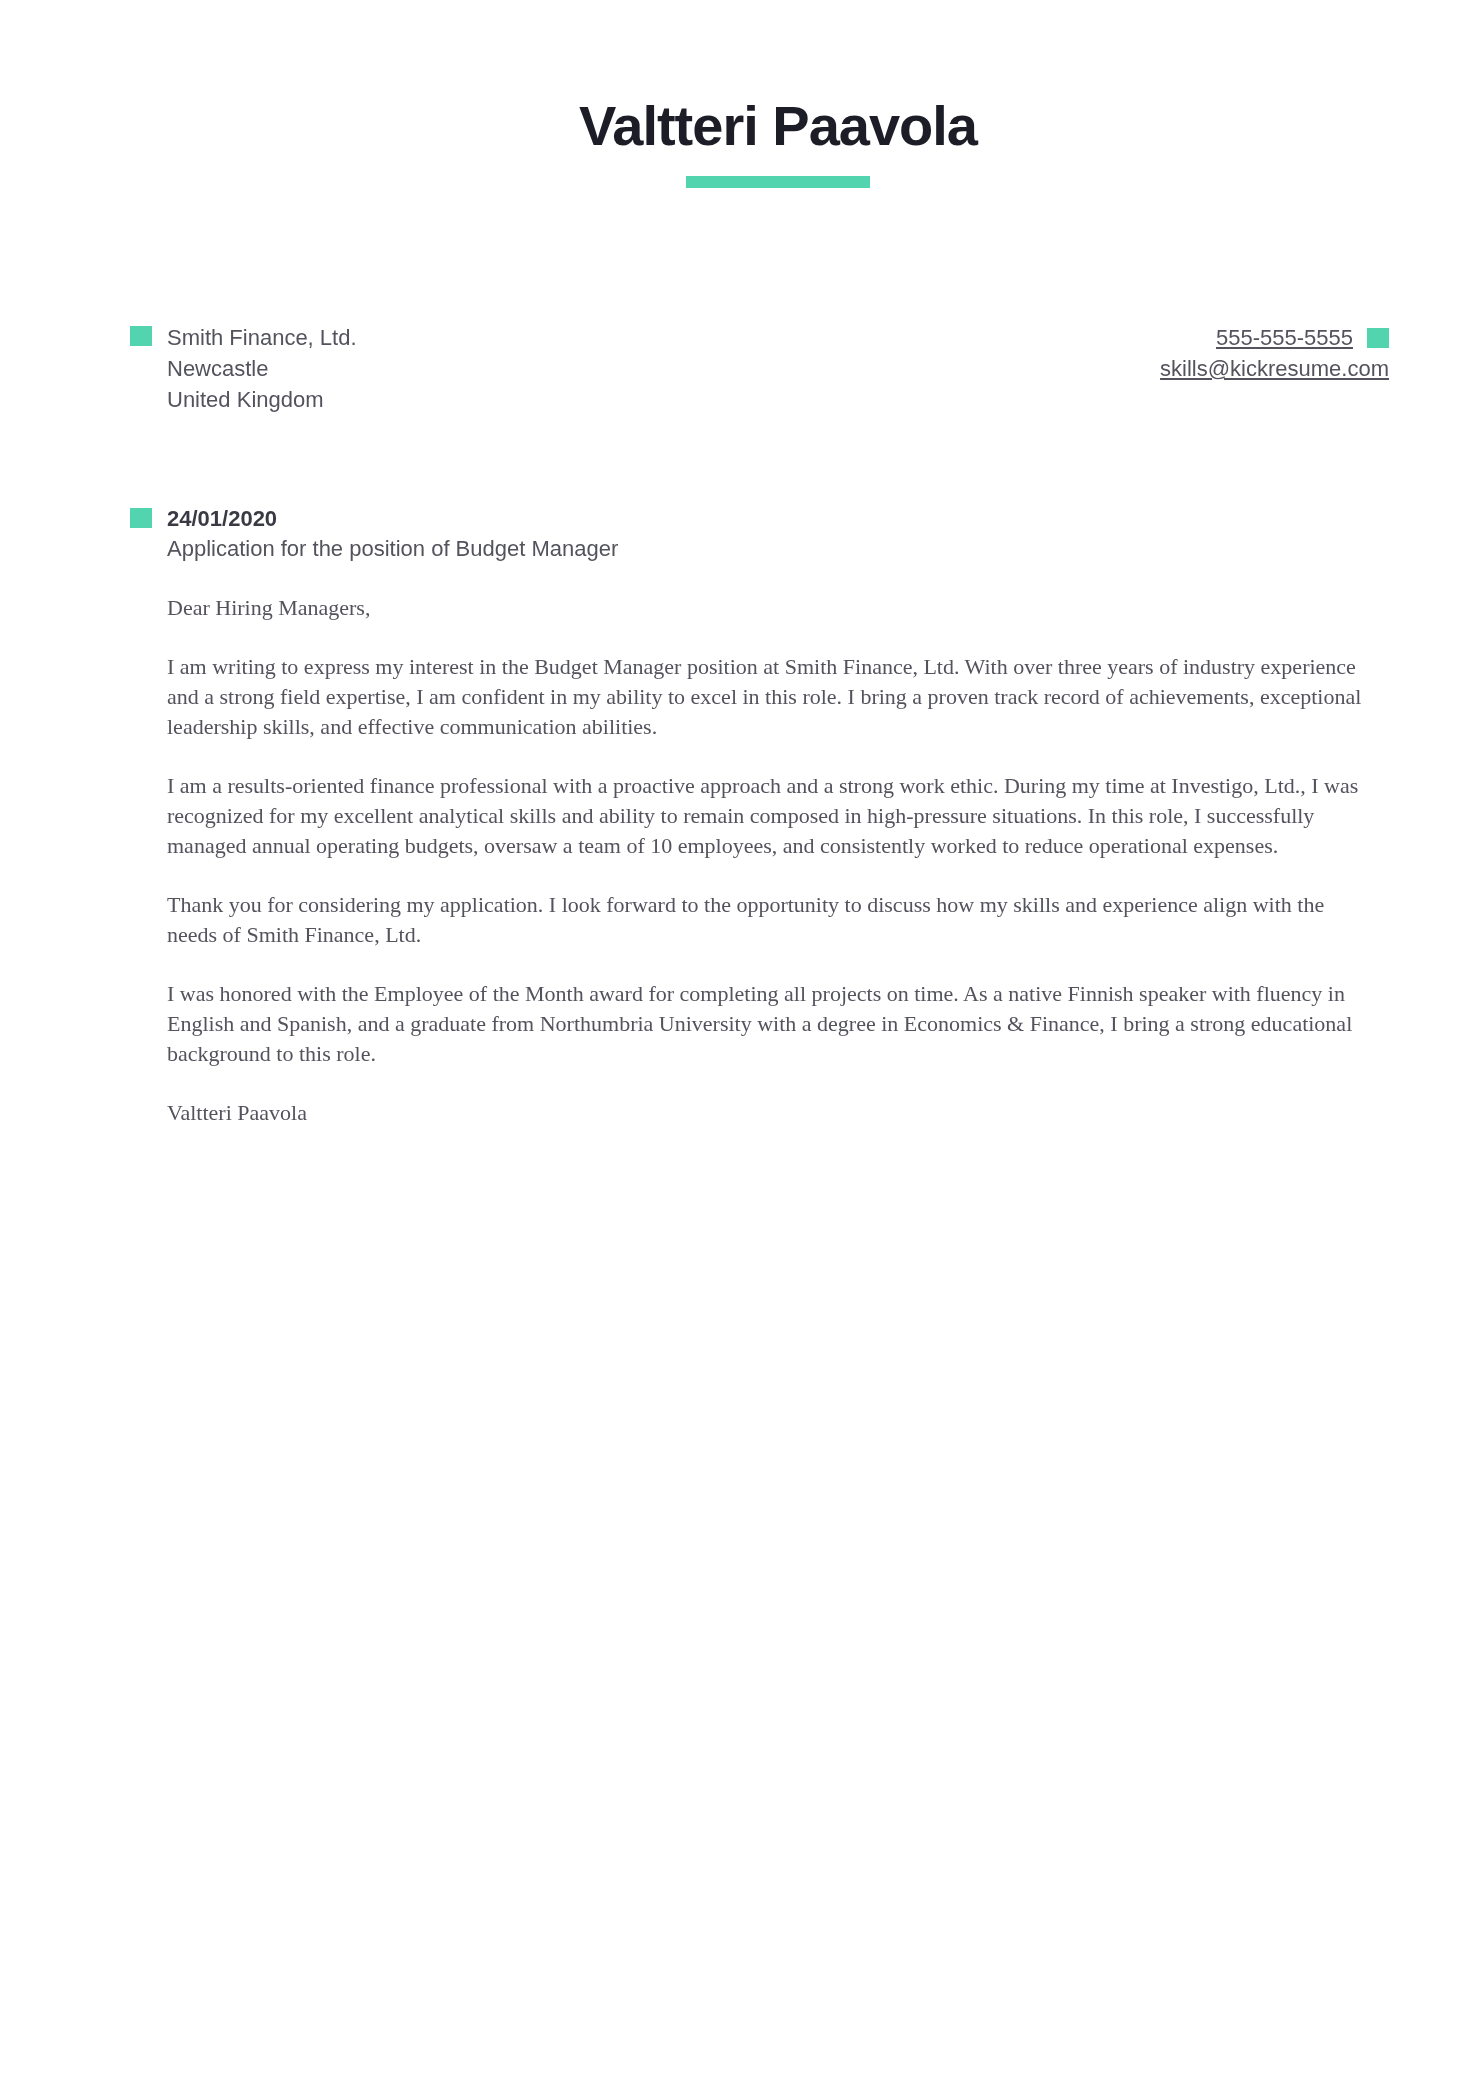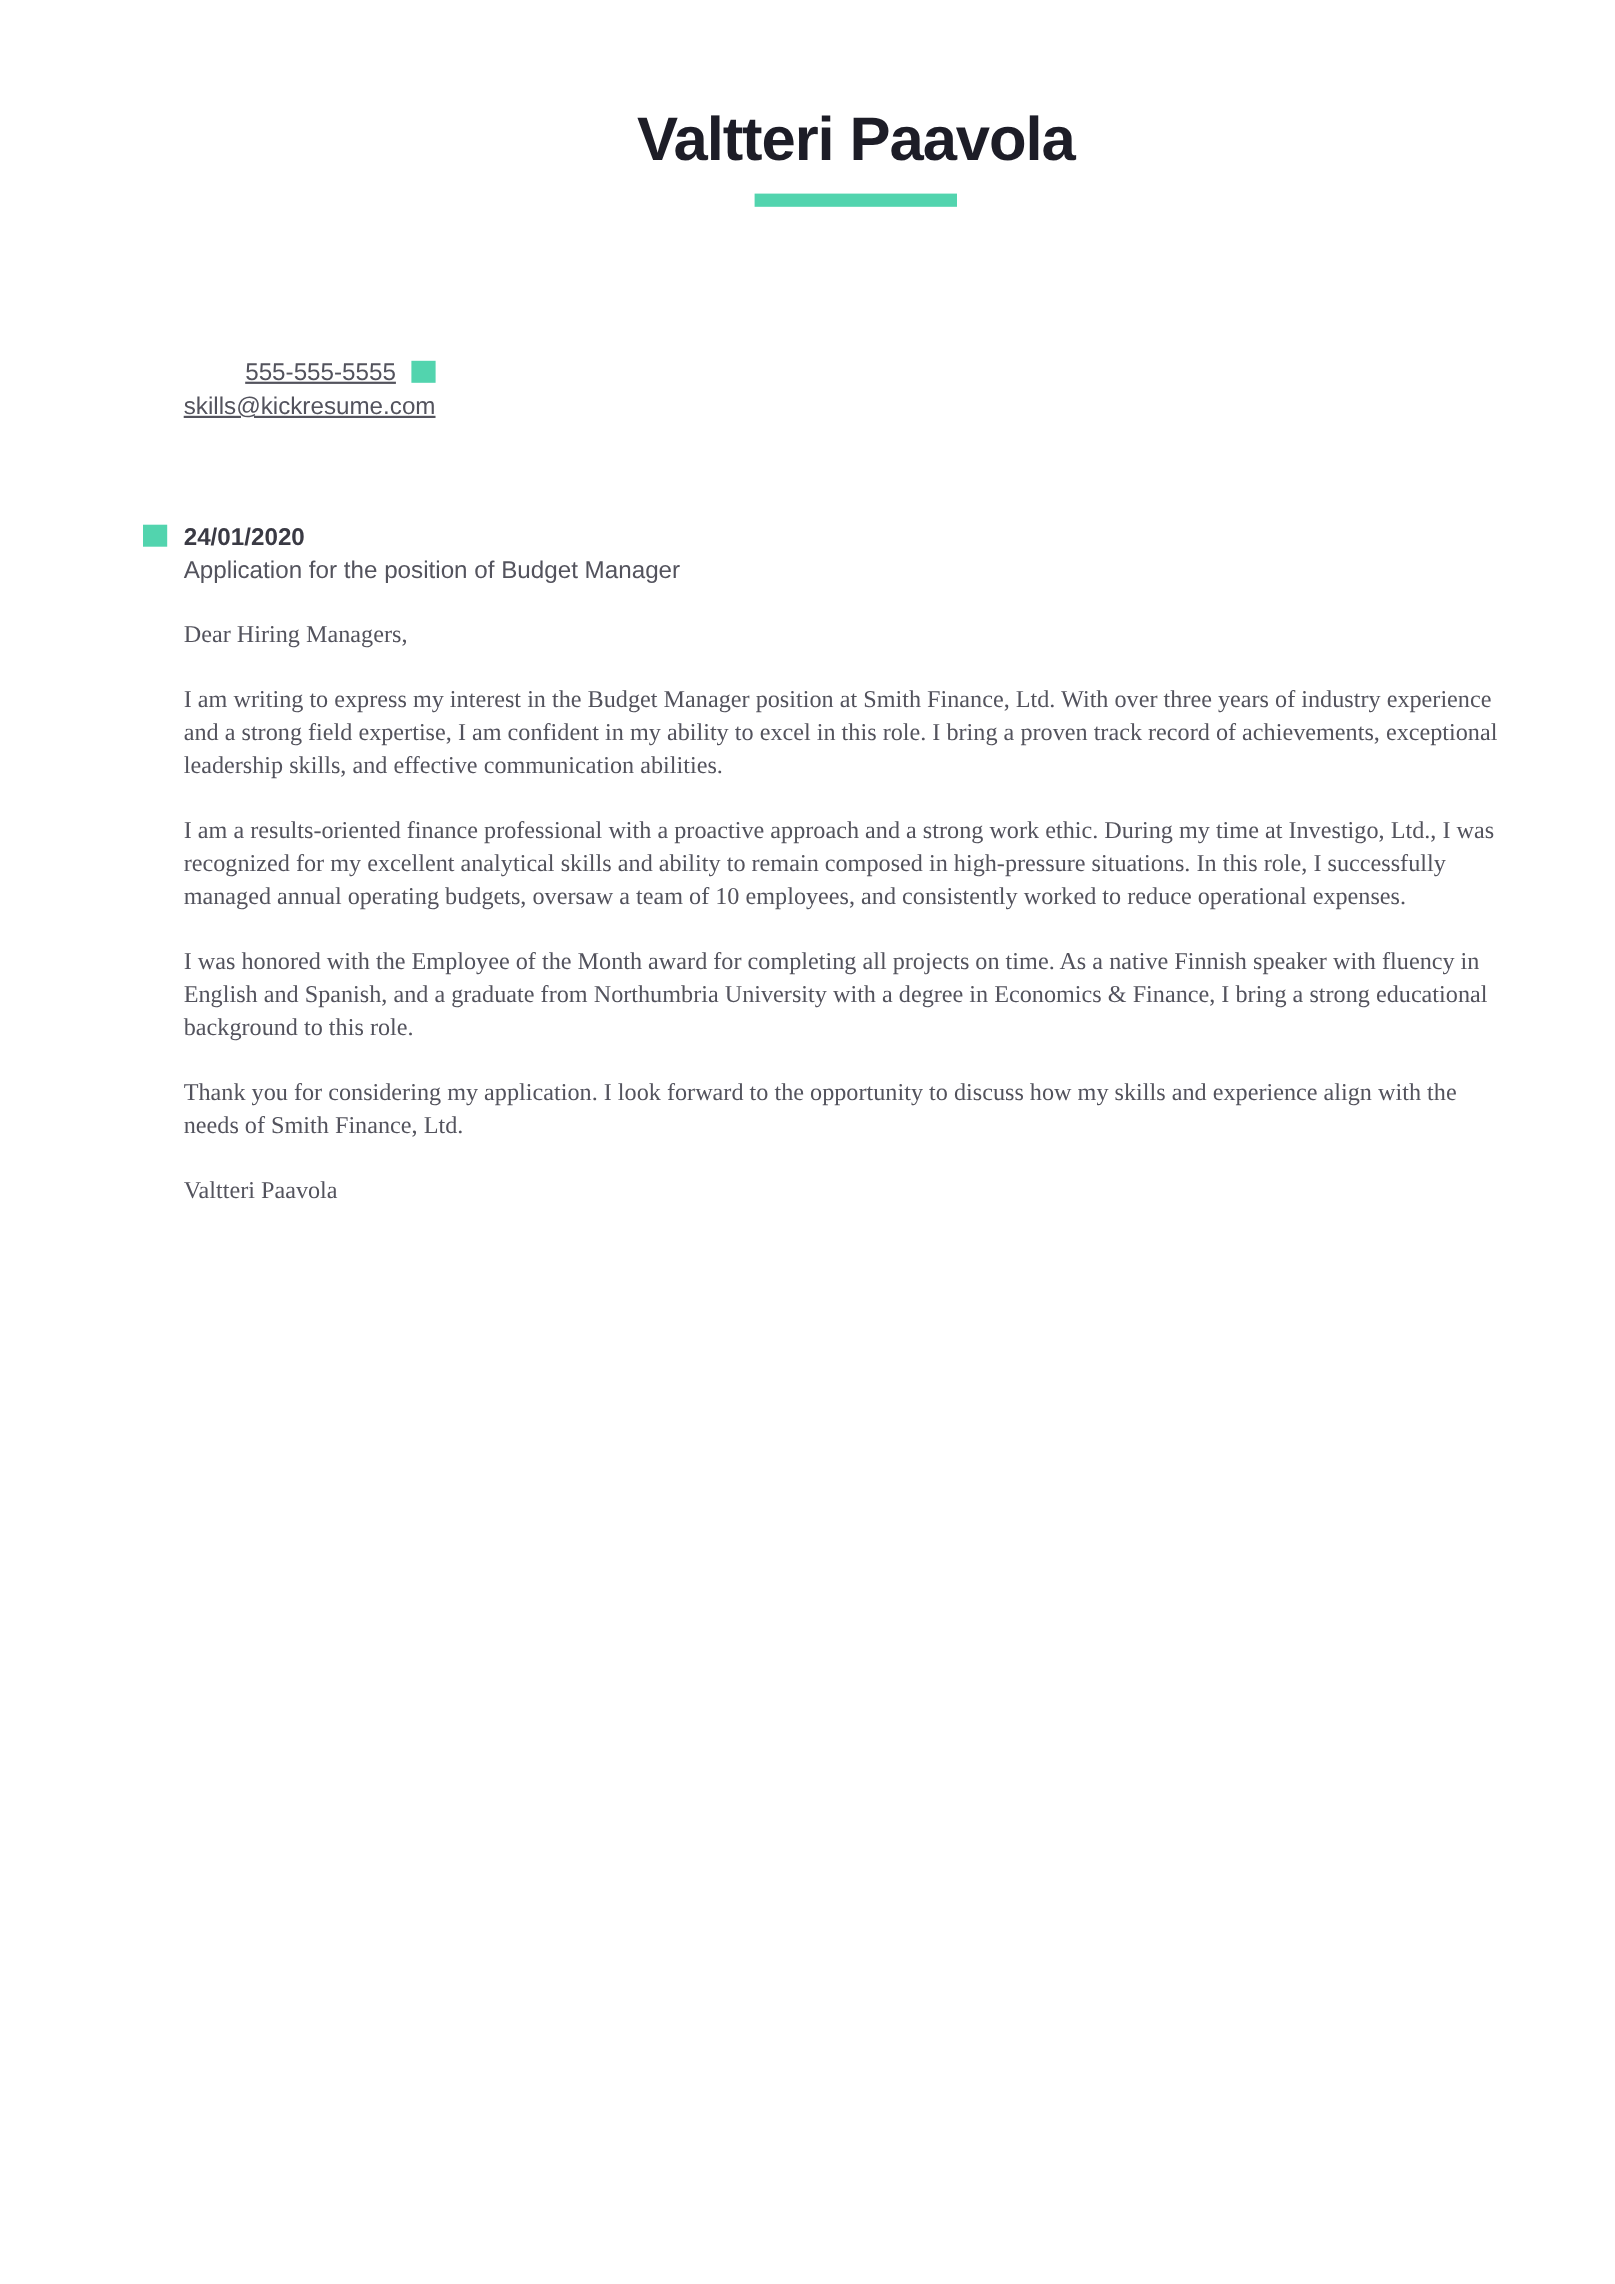--- a/index.html
+++ b/index.html
@@ -73,38 +73,44 @@
 <body>
 
 <div class="page">
 
   <header class="letter-header">
     <h1 class="candidate-name">Valtteri Paavola</h1>
     <div class="accent-underline"></div>
   </header>
 
   <section class="contact-row">
+    <div class="recipient-block">
+      <span class="sq sq-abs"></span>
+      <div>Smith Finance, Ltd.</div>
+      <div>Newcastle</div>
+      <div>United Kingdom</div>
+    </div>
     <div class="sender-block">
       <div class="phone-line">
         <span>555-555-5555</span>
         <span class="sq"></span>
       </div>
       <div>skills@kickresume.com</div>
     </div>
   </section>
 
   <section class="letter-section">
     <div class="date-block">
       <span class="sq sq-abs"></span>
       <div class="date-line">24/01/2020</div>
       <div class="subject-line">Application for the position of Budget Manager</div>
     </div>
     <p>Dear Hiring Managers,</p>
     <p>I am writing to express my interest in the Budget Manager position at Smith Finance, Ltd. With over three years of industry experience and a strong field expertise, I am confident in my ability to excel in this role. I bring a proven track record of achievements, exceptional leadership skills, and effective communication abilities.</p>
     <p>I am a results-oriented finance professional with a proactive approach and a strong work ethic. During my time at Investigo, Ltd., I was recognized for my excellent analytical skills and ability to remain composed in high-pressure situations. In this role, I successfully managed annual operating budgets, oversaw a team of 10 employees, and consistently worked to reduce operational expenses.</p>
+    <p>Thank you for considering my application. I look forward to the opportunity to discuss how my skills and experience align with the needs of Smith Finance, Ltd.</p>
     <p>I was honored with the Employee of the Month award for completing all projects on time. As a native Finnish speaker with fluency in English and Spanish, and a graduate from Northumbria University with a degree in Economics &amp; Finance, I bring a strong educational background to this role.</p>
-    <p>Thank you for considering my application. I look forward to the opportunity to discuss how my skills and experience align with the needs of Smith Finance, Ltd.</p>
     <p class="closing-block">
       <span>Valtteri Paavola</span>
     </p>
   </section>
 
 </div>
 
 </body></html>

